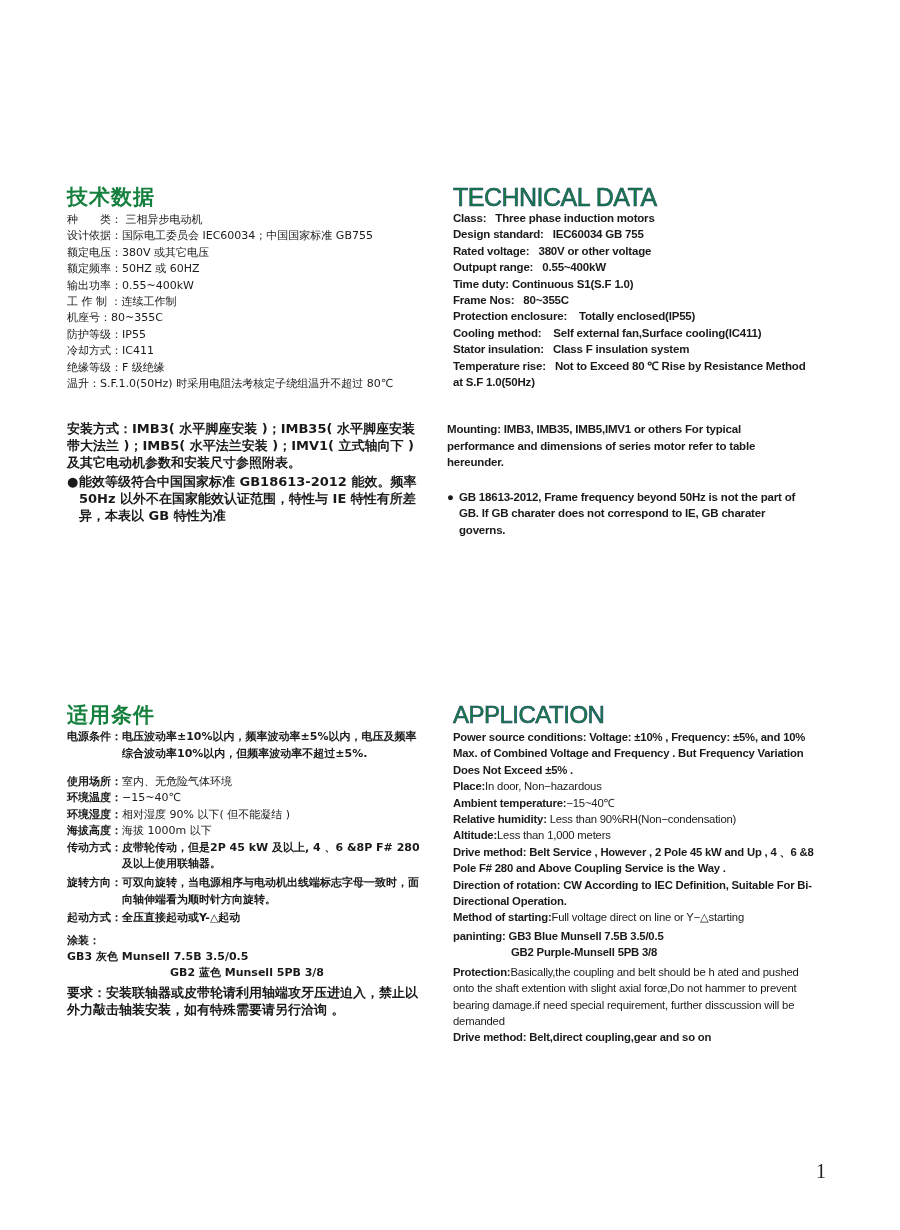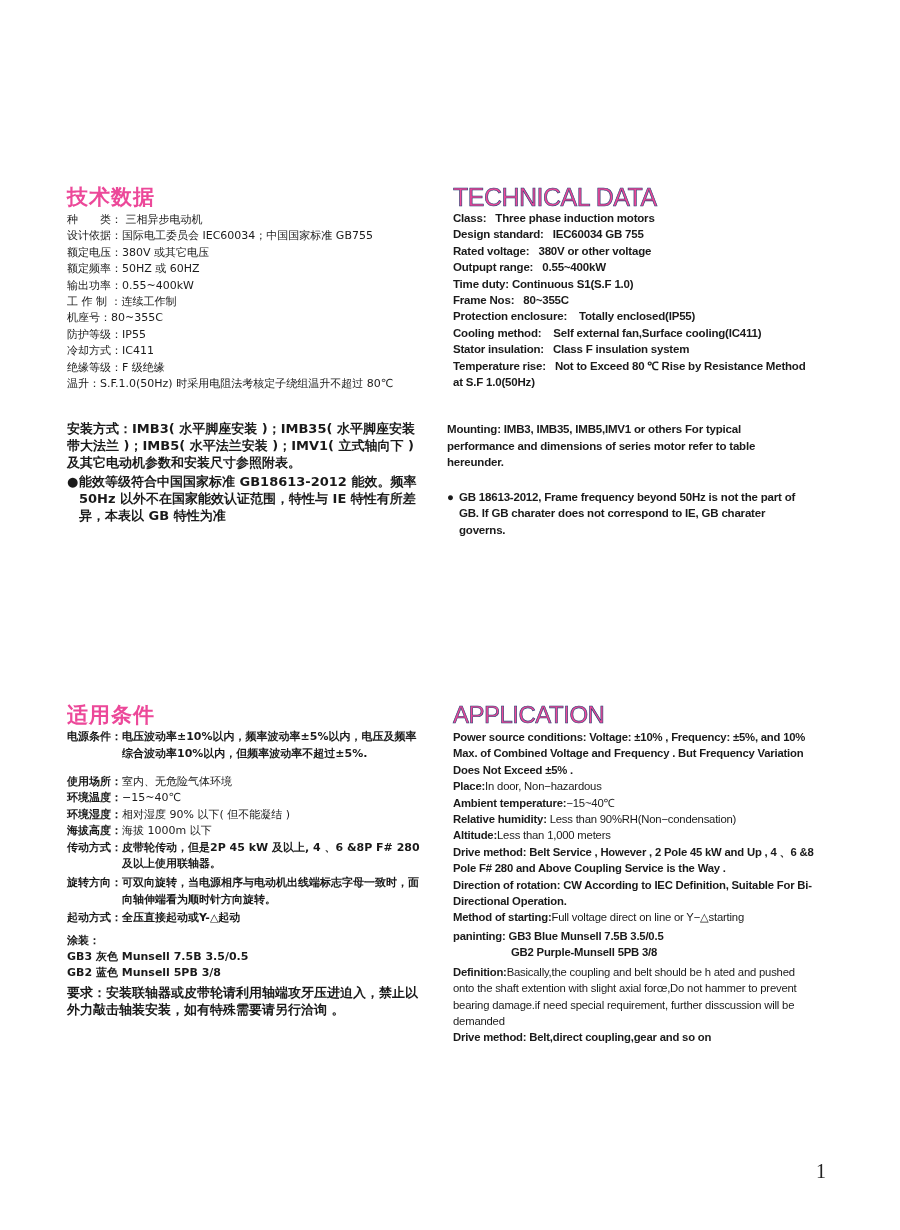--- a/index.html
+++ b/index.html
@@ -1,18 +1,18 @@
 <!DOCTYPE html>
 <html><head>
   <meta charset="utf-8">
   <style>
     html, body { margin: 0; padding: 0; background: #ffffff; }
     body { width: 900px; height: 1230px; position: relative; overflow: hidden; color: #1a1a1a; font-family: "DejaVu Sans", sans-serif; }
     .col { position: absolute; }
-    .title { color: #ec4899; font-weight: bold; margin: 0; }
+    .title { color: #15803d; font-weight: bold; margin: 0; }
     .title-cn { font-size: 21px; line-height: 28px; letter-spacing: 1px; }
     .title-en { font-family: "Liberation Sans", sans-serif; font-weight: normal; font-size: 25px; line-height: 28px; letter-spacing: -0.5px; -webkit-text-stroke: 0.6px #1f3f72; }
     .cn-row { font-size: 11px; line-height: 16.4px; font-weight: normal; white-space: nowrap; }
     .en-row { font-family: "Liberation Sans", sans-serif; font-size: 11.5px; line-height: 16.4px; white-space: nowrap; font-weight: bold; letter-spacing: -0.2px; }
     .para-cn { font-size: 13px; line-height: 17px; font-weight: bold; }
     .para-en { font-family: "Liberation Sans", sans-serif; font-size: 11.5px; line-height: 16.5px; font-weight: bold; letter-spacing: -0.2px; }
     .bullet { display: flex; }
     .bullet .dot { width: 12px; flex: none; }
     .app-cn .row { display: flex; font-size: 11px; line-height: 16.4px; }
     .app-cn .k { font-weight: bold; flex: none; white-space: nowrap; }
@@ -111,21 +111,21 @@
       <span class="v b">可双向旋转，当电源相序与电动机出线端标志字母一致时，面向轴伸端看为顺时针方向旋转。</span>
     </div>
   <div class="row" style="margin-top:2px;">
       <span class="k">起动方式：</span>
       <span class="v b">全压直接起动或Y-△起动</span>
     </div>
   <div class="row" style="margin-top:6px;flex-direction:column;">
     <span class="k">涂装：</span>
     <span class="v b">
       <span style="display:block;">GB3 灰色 Munsell 7.5B 3.5/0.5</span>
-      <span style="display:block;">GB2 蓝色 Munsell 5PB 3/8</span>
+      <span style="display:block;text-align:center;">GB2 蓝色 Munsell 5PB 3/8</span>
     </span>
   </div>
   <div class="para-cn" style="margin-top:2px; font-weight:normal;">
     <span style="font-weight:bold;">要求：</span><span style="font-weight:bold;">安装联轴器或皮带轮请利用轴端攻牙压进迫入，禁止以外力敲击轴装安装，如有特殊需要请另行洽询 。</span>
   </div>
 </div>
 
 <div class="col app-en" style="left:453px; top:701px; width:362px;">
   <h1 class="title title-en" style="font-size:24px;">APPLICATION</h1>
   <div class="row"><span class="k">Power source conditions:</span><span class="v b"> Voltage: ±10% , Frequency: ±5%, and 10% Max. of Combined Voltage and Frequency . But Frequency Variation Does Not Exceed ±5% .</span></div>
@@ -134,17 +134,17 @@
   <div class="row"><span class="k">Relative humidity:</span><span class="v"> Less than 90%RH(Non−condensation)</span></div>
   <div class="row"><span class="k">Altitude:</span><span class="v">Less than 1,000 meters</span></div>
   <div class="row"><span class="k">Drive method:</span><span class="v b"> Belt Service , However , 2 Pole 45 kW and Up , 4 、6 &amp;8 Pole F# 280 and Above Coupling Service is the Way .</span></div>
   <div class="row"><span class="k">Direction of rotation:</span><span class="v b"> CW According to IEC Definition, Suitable For Bi-Directional Operation.</span></div>
   <div class="row"><span class="k">Method of starting:</span><span class="v">Full voltage direct on line or Y−△starting</span></div>
   <div class="row" style="margin-top:2px;">
     <span class="k">paninting:</span>
     <span class="v b">GB3 Blue Munsell 7.5B 3.5/0.5</span>
   </div>
   <div class="row indent-paint"><span class="v b">GB2 Purple-Munsell 5PB 3/8</span></div>
-  <div class="row" style="margin-top:3px;"><span class="k">Definition:</span><span class="v">Basically,the coupling and belt should be h  ated and pushed onto the shaft extention with slight axial forœ,Do not hammer to prevent bearing damage.if need special requirement, further disscussion will be demanded</span></div>
+  <div class="row" style="margin-top:3px;"><span class="k">Protection:</span><span class="v">Basically,the coupling and belt should be h  ated and pushed onto the shaft extention with slight axial forœ,Do not hammer to prevent bearing damage.if need special requirement, further disscussion will be demanded</span></div>
   <div class="row"><span class="v b">Drive method:  Belt,direct coupling,gear and so on</span></div>
 </div>
 
 <div class="page-num">1</div>
 
 </body></html>

